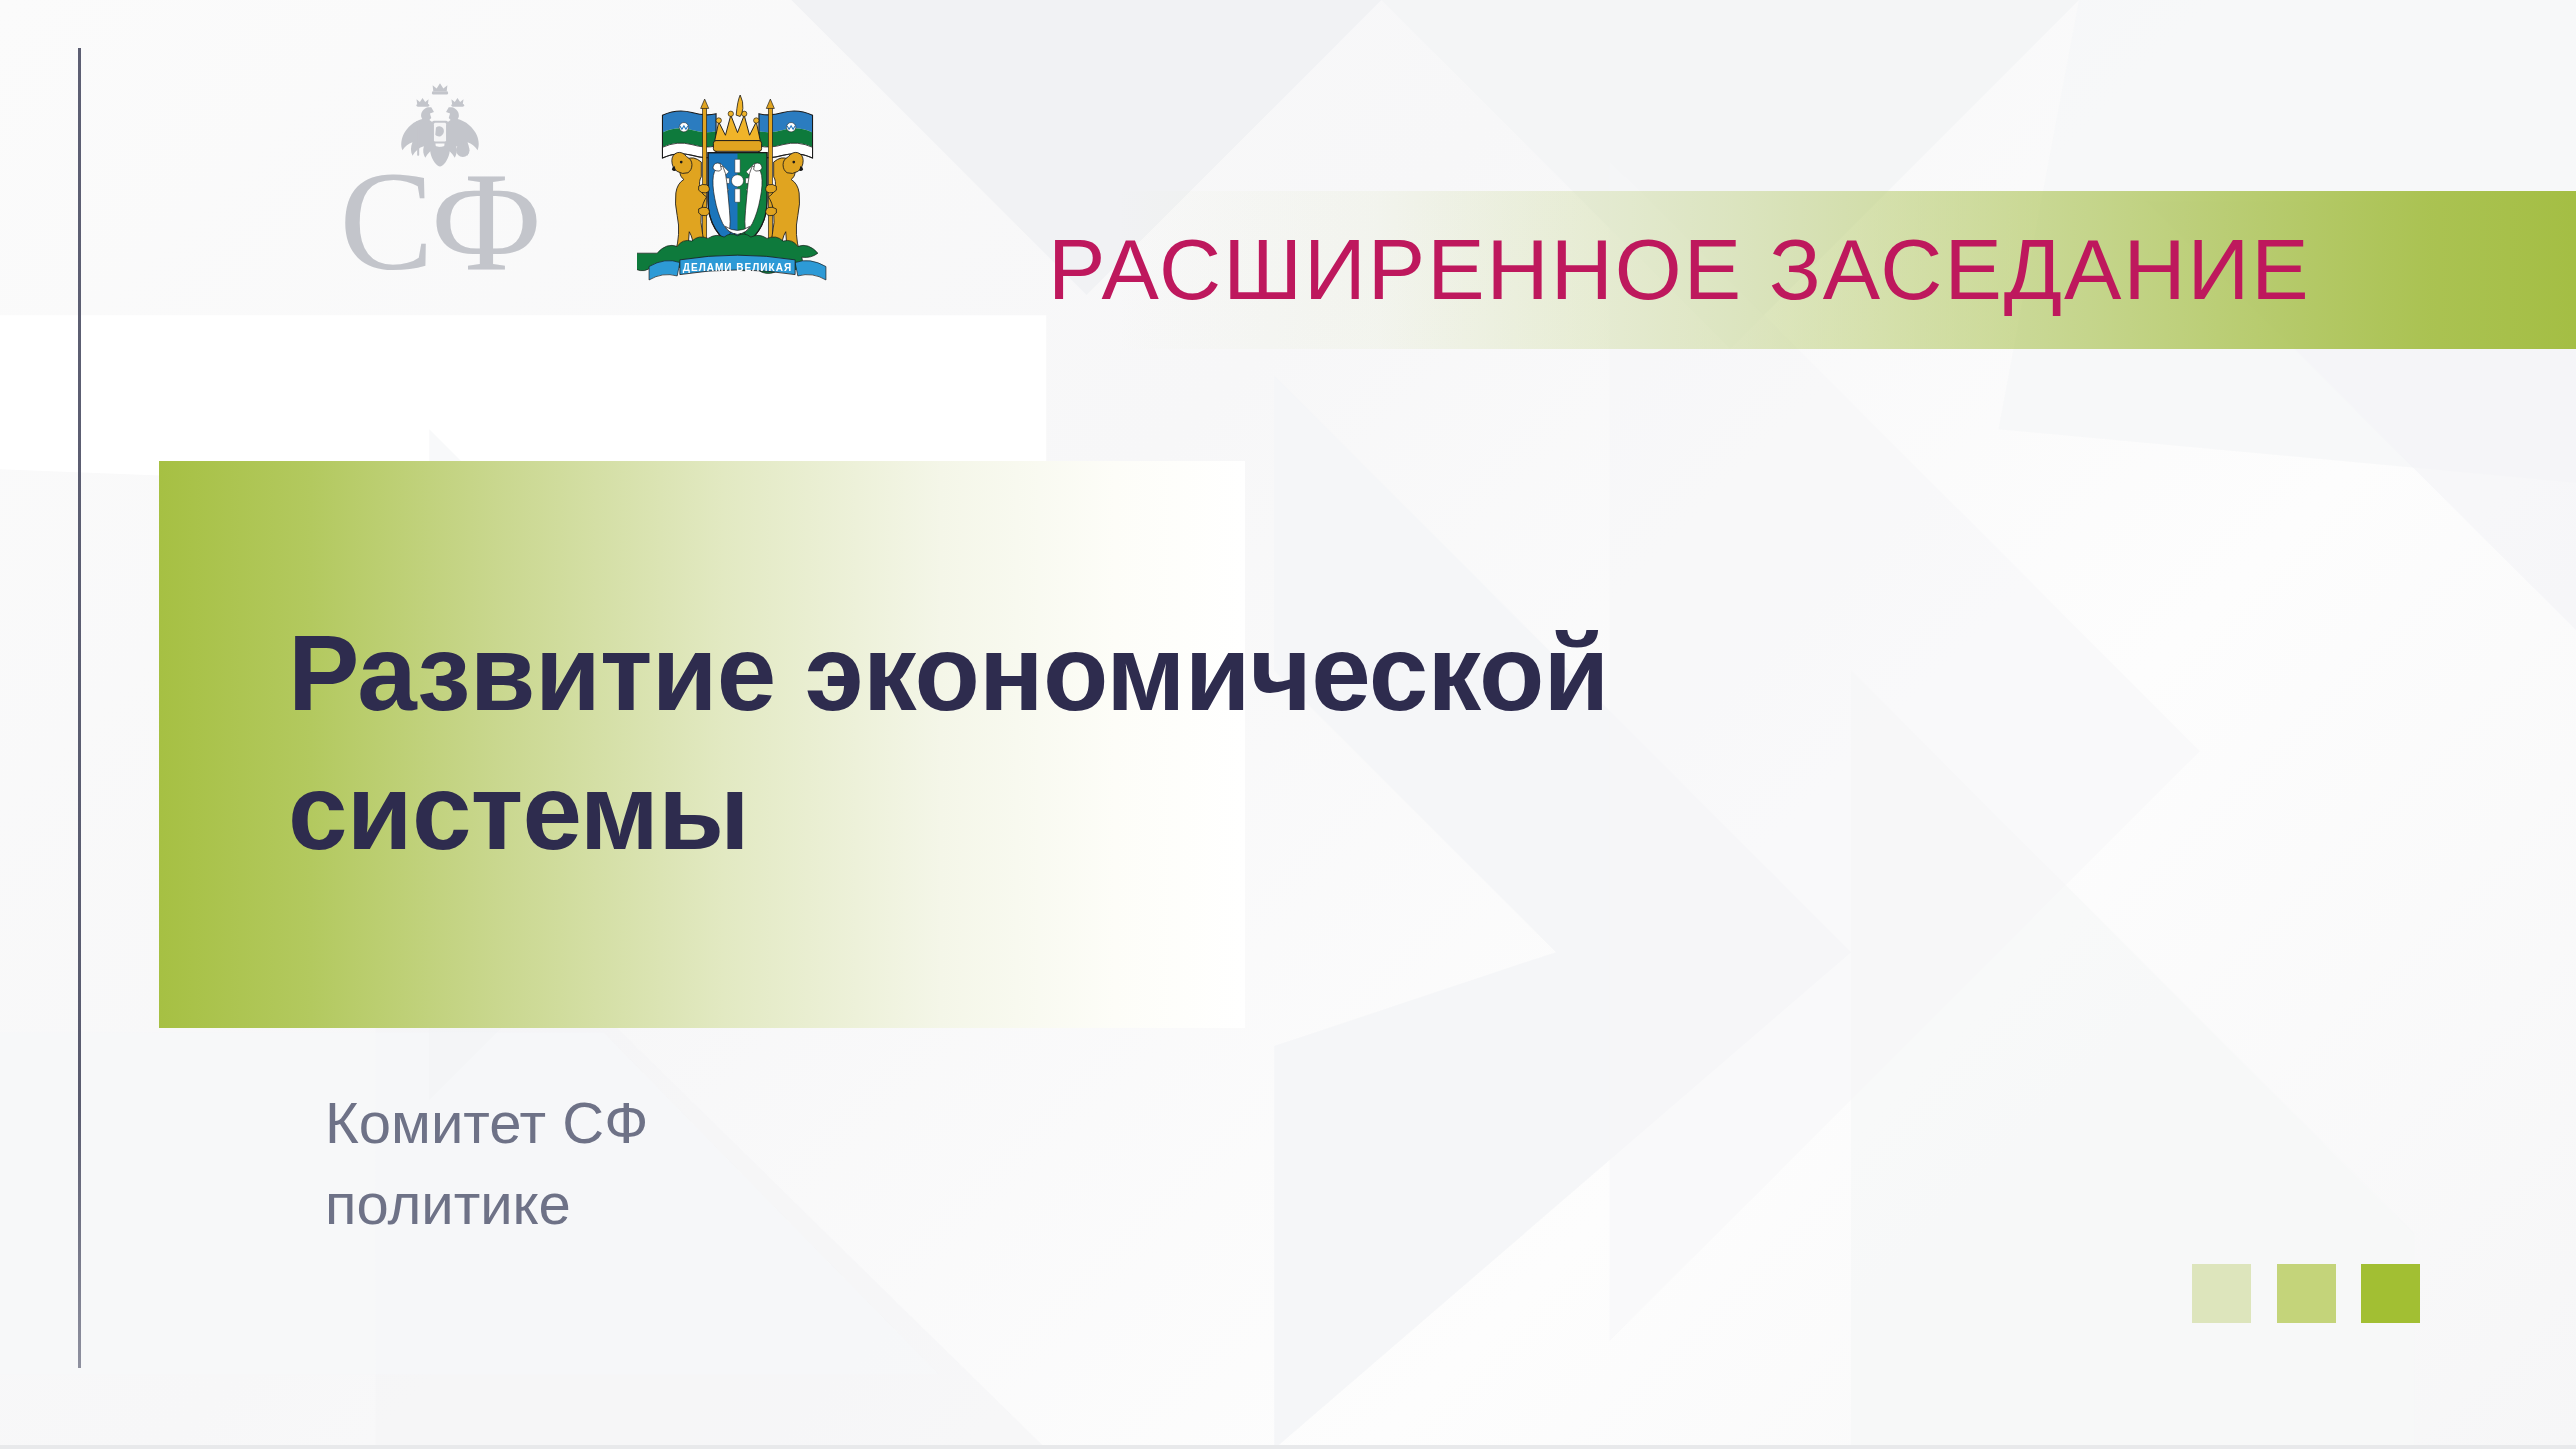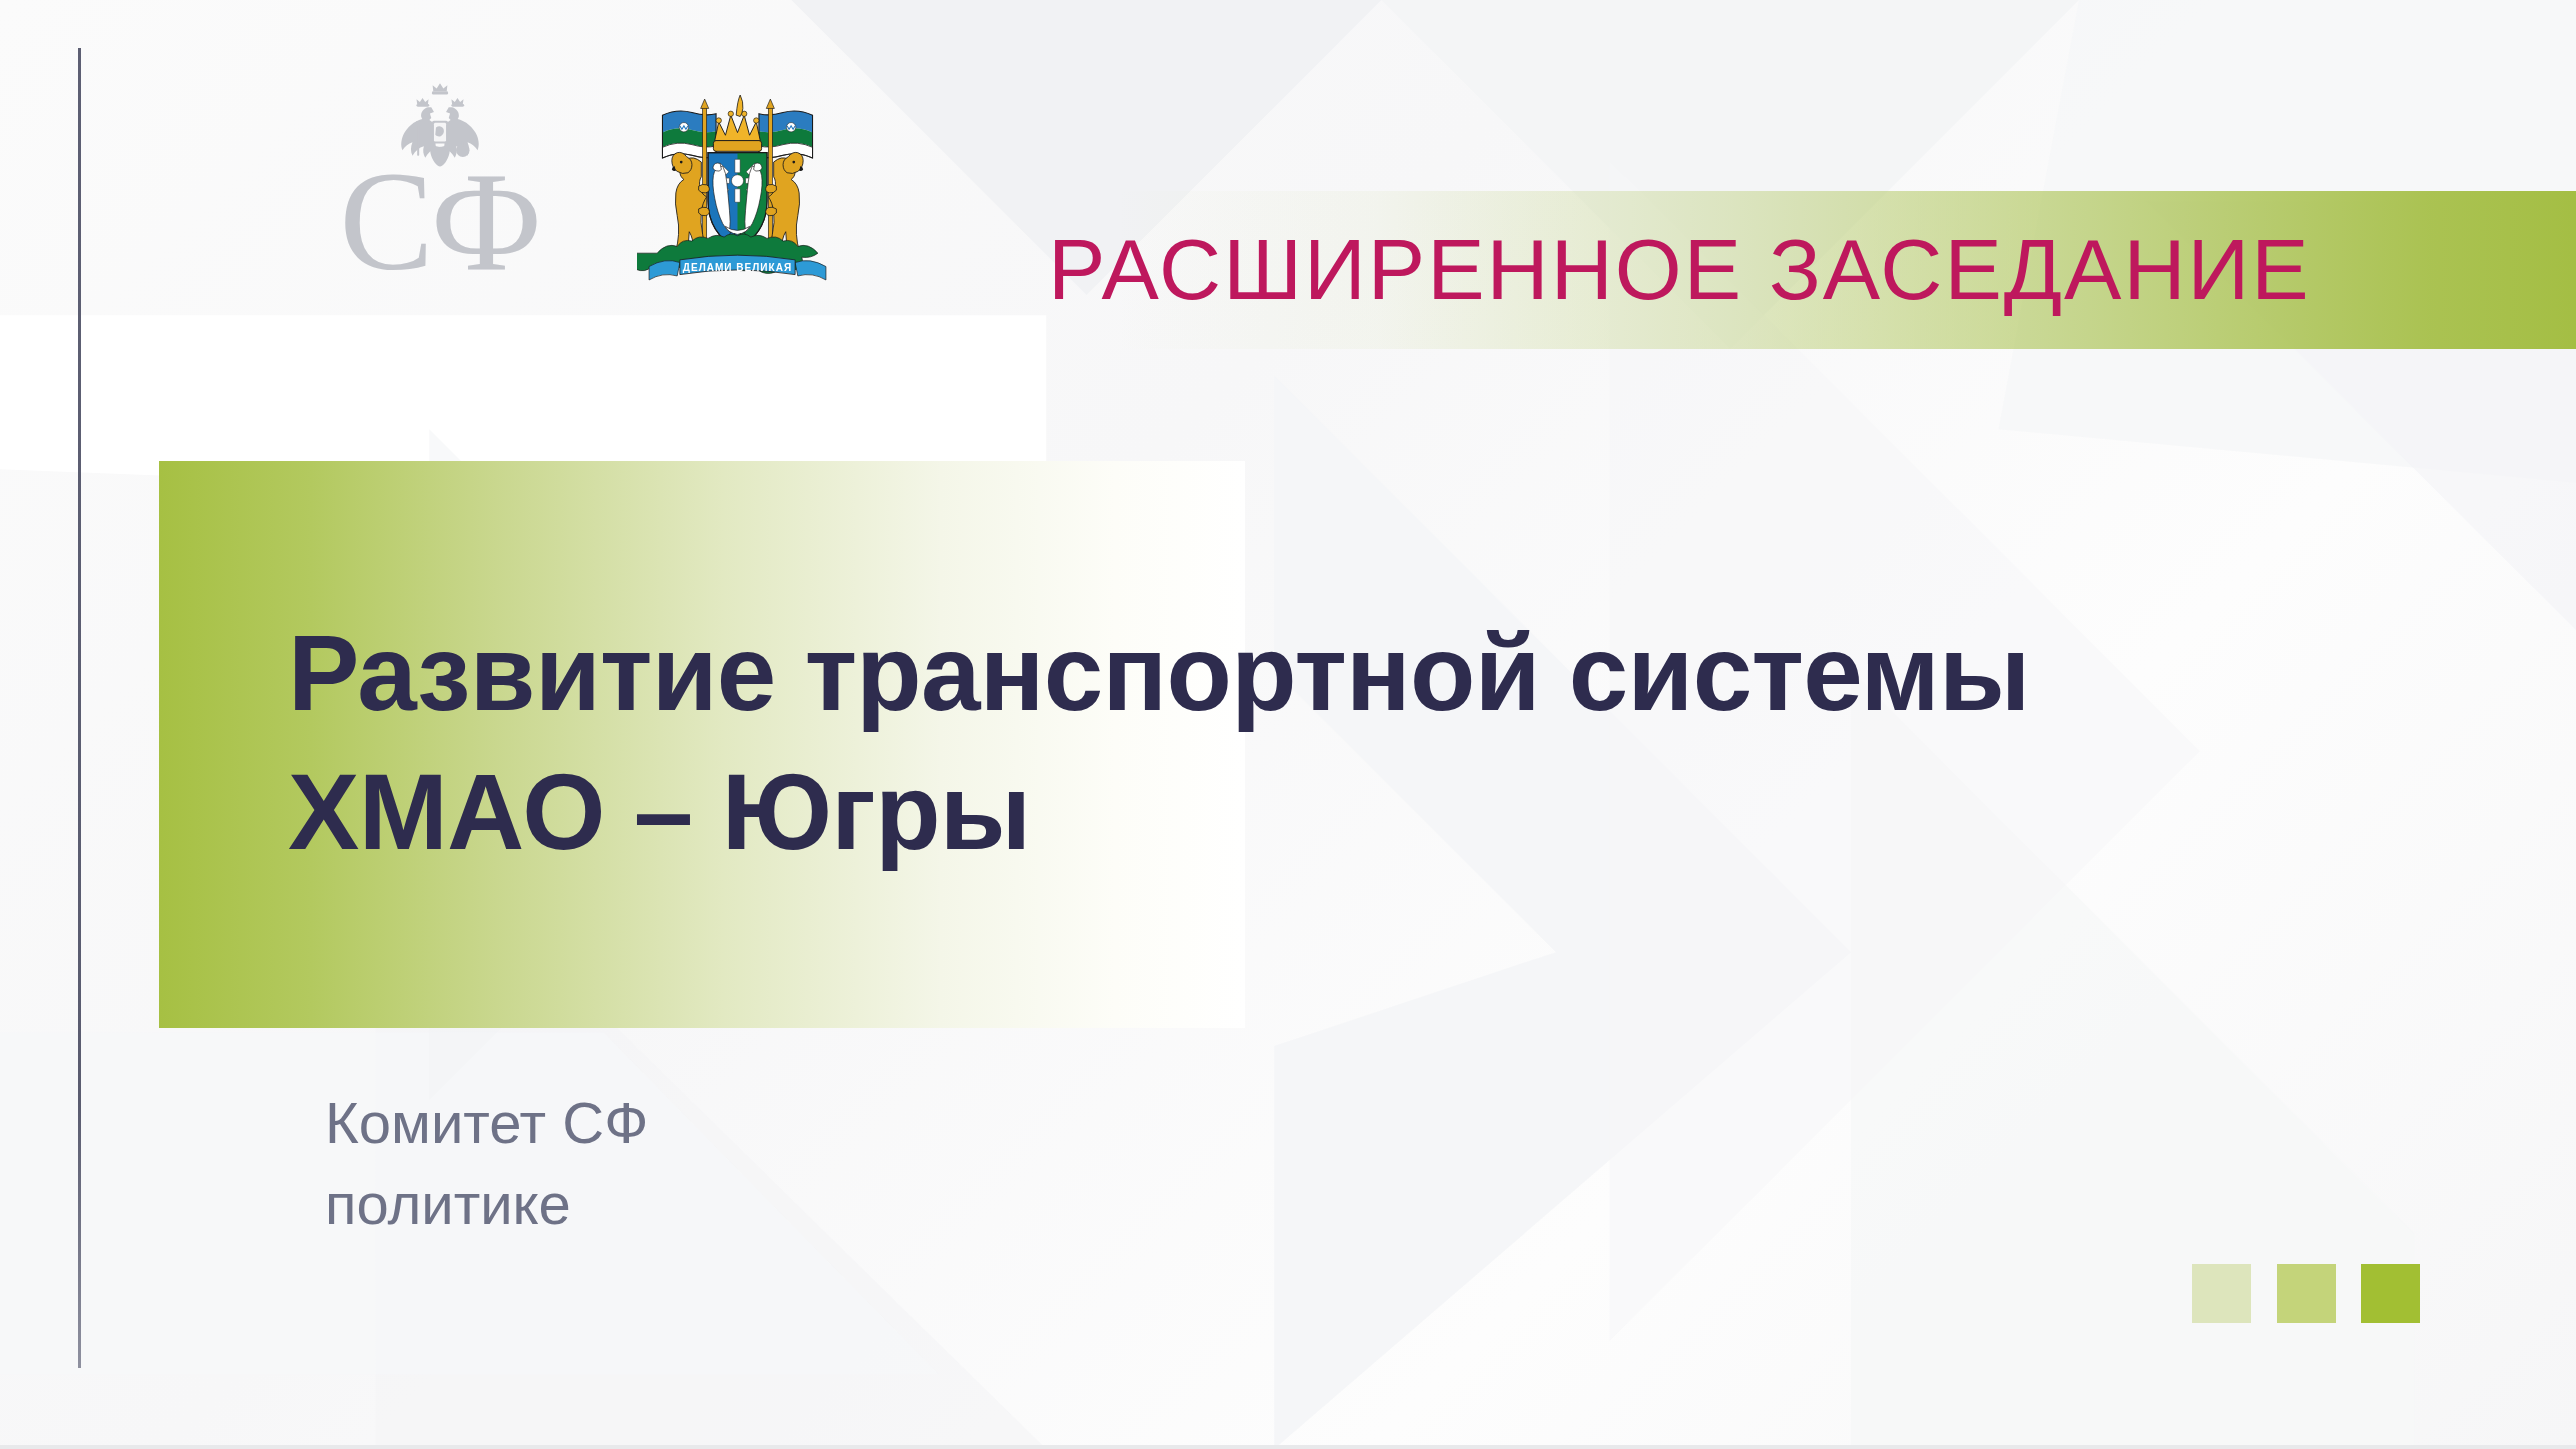--- a/index.html
+++ b/index.html
@@ -294,22 +294,21 @@
       <path d="M64 258 q86 -14 172 0 l0 22 q-86 -14 -172 0z" fill="#2d9ad6" stroke="#1a1a1a" stroke-width="1.2"></path>
       <text x="150" y="275" text-anchor="middle" font-family="'Liberation Sans',sans-serif" font-size="15" font-weight="700" fill="#ffffff" letter-spacing="1.5">ДЕЛАМИ ВЕЛИКАЯ</text>
     </svg>
   </div>
 
   <div class="header-band"></div>
   <div class="header-title">РАСШИРЕННОЕ ЗАСЕДАНИЕ</div>
 
   <div class="title-panel"></div>
   <div class="title-text">
-    <span class="ln">Развитие транспортной системы</span>
-    <span class="ln">ХМАО – Югры</span>
+    <span class="ln">Развитие экономической системы</span>
   </div>
 
   <div class="footer-text">
     <span class="ln">Комитет СФ</span>
     <span class="ln">политике</span>
   </div>
 
   <div class="squares">
     <div class="sq" style="background: rgb(221, 229, 188);"></div>
     <div class="sq" style="background: rgb(196, 212, 122);"></div>

